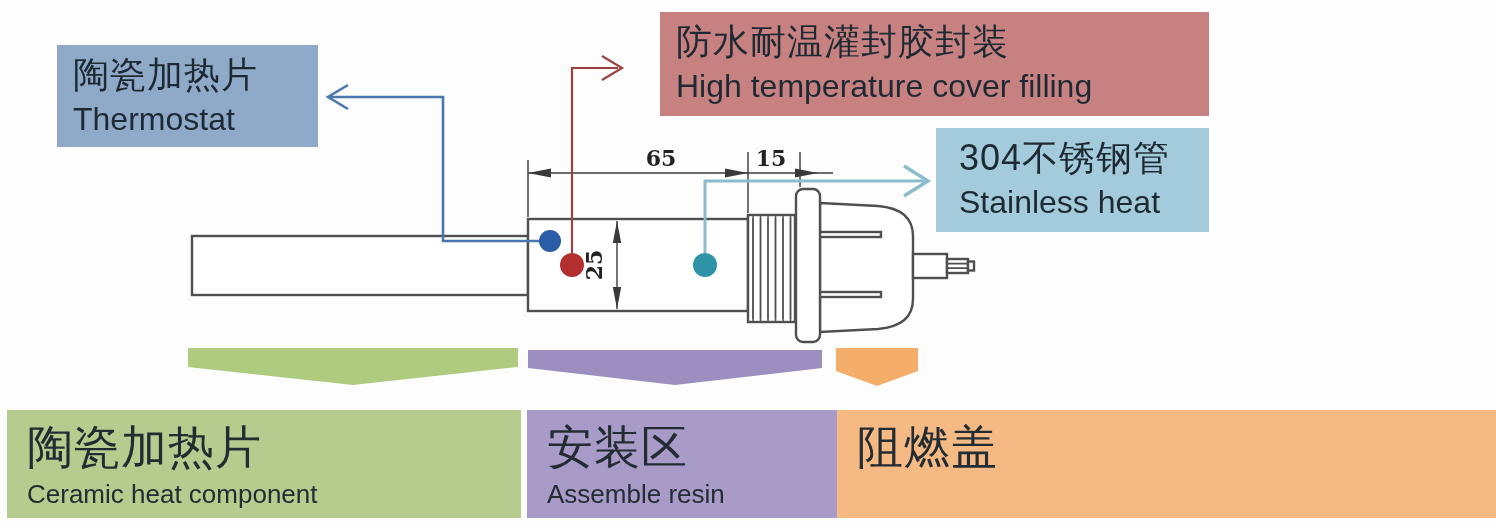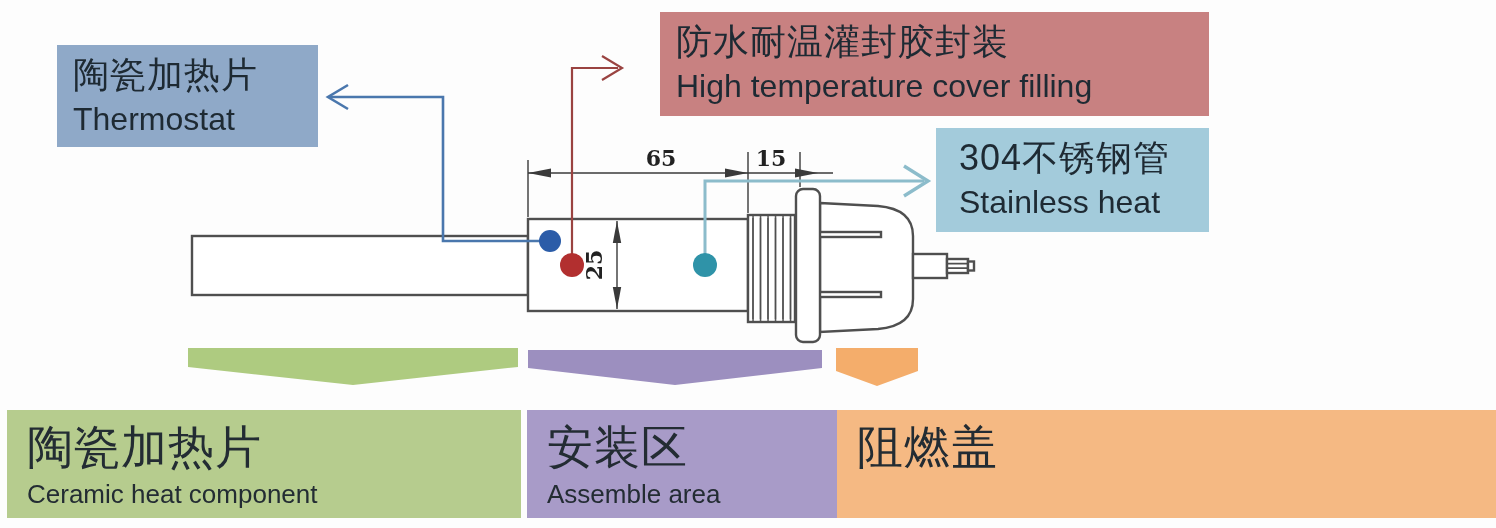--- a/index.html
+++ b/index.html
@@ -105,20 +105,20 @@
     <div class="en">Stainless heat</div>
   </div>
 
   <div class="banner" id="box-ceramic">
     <div class="zh">陶瓷加热片</div>
     <div class="en">Ceramic heat component</div>
   </div>
 
   <div class="banner" id="box-assemble">
     <div class="zh">安装区</div>
-    <div class="en">Assemble area</div>
+    <div class="en">Assemble resin</div>
   </div>
 
   <div class="banner" id="box-cover">
     <div class="zh">阻燃盖</div>
   </div>
 
 </div>
 
 </body></html>

